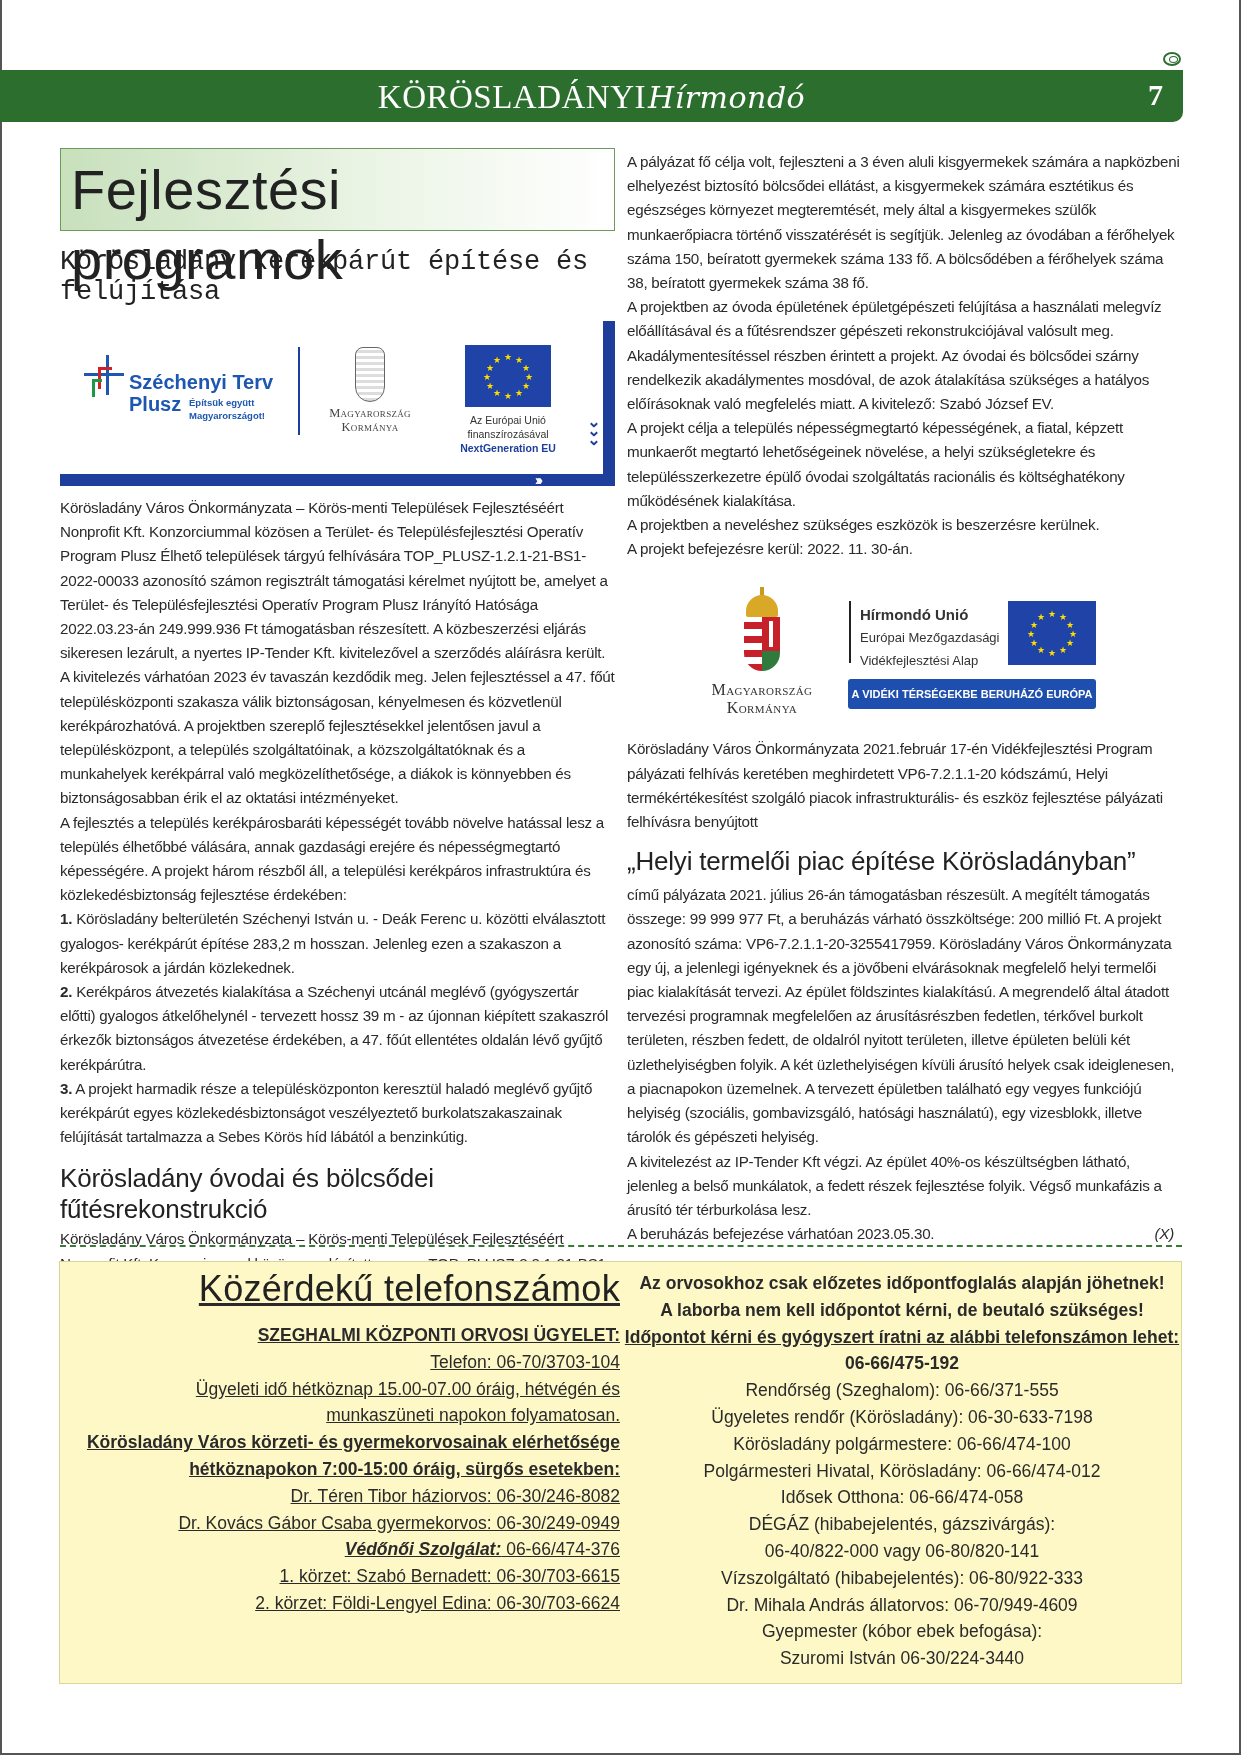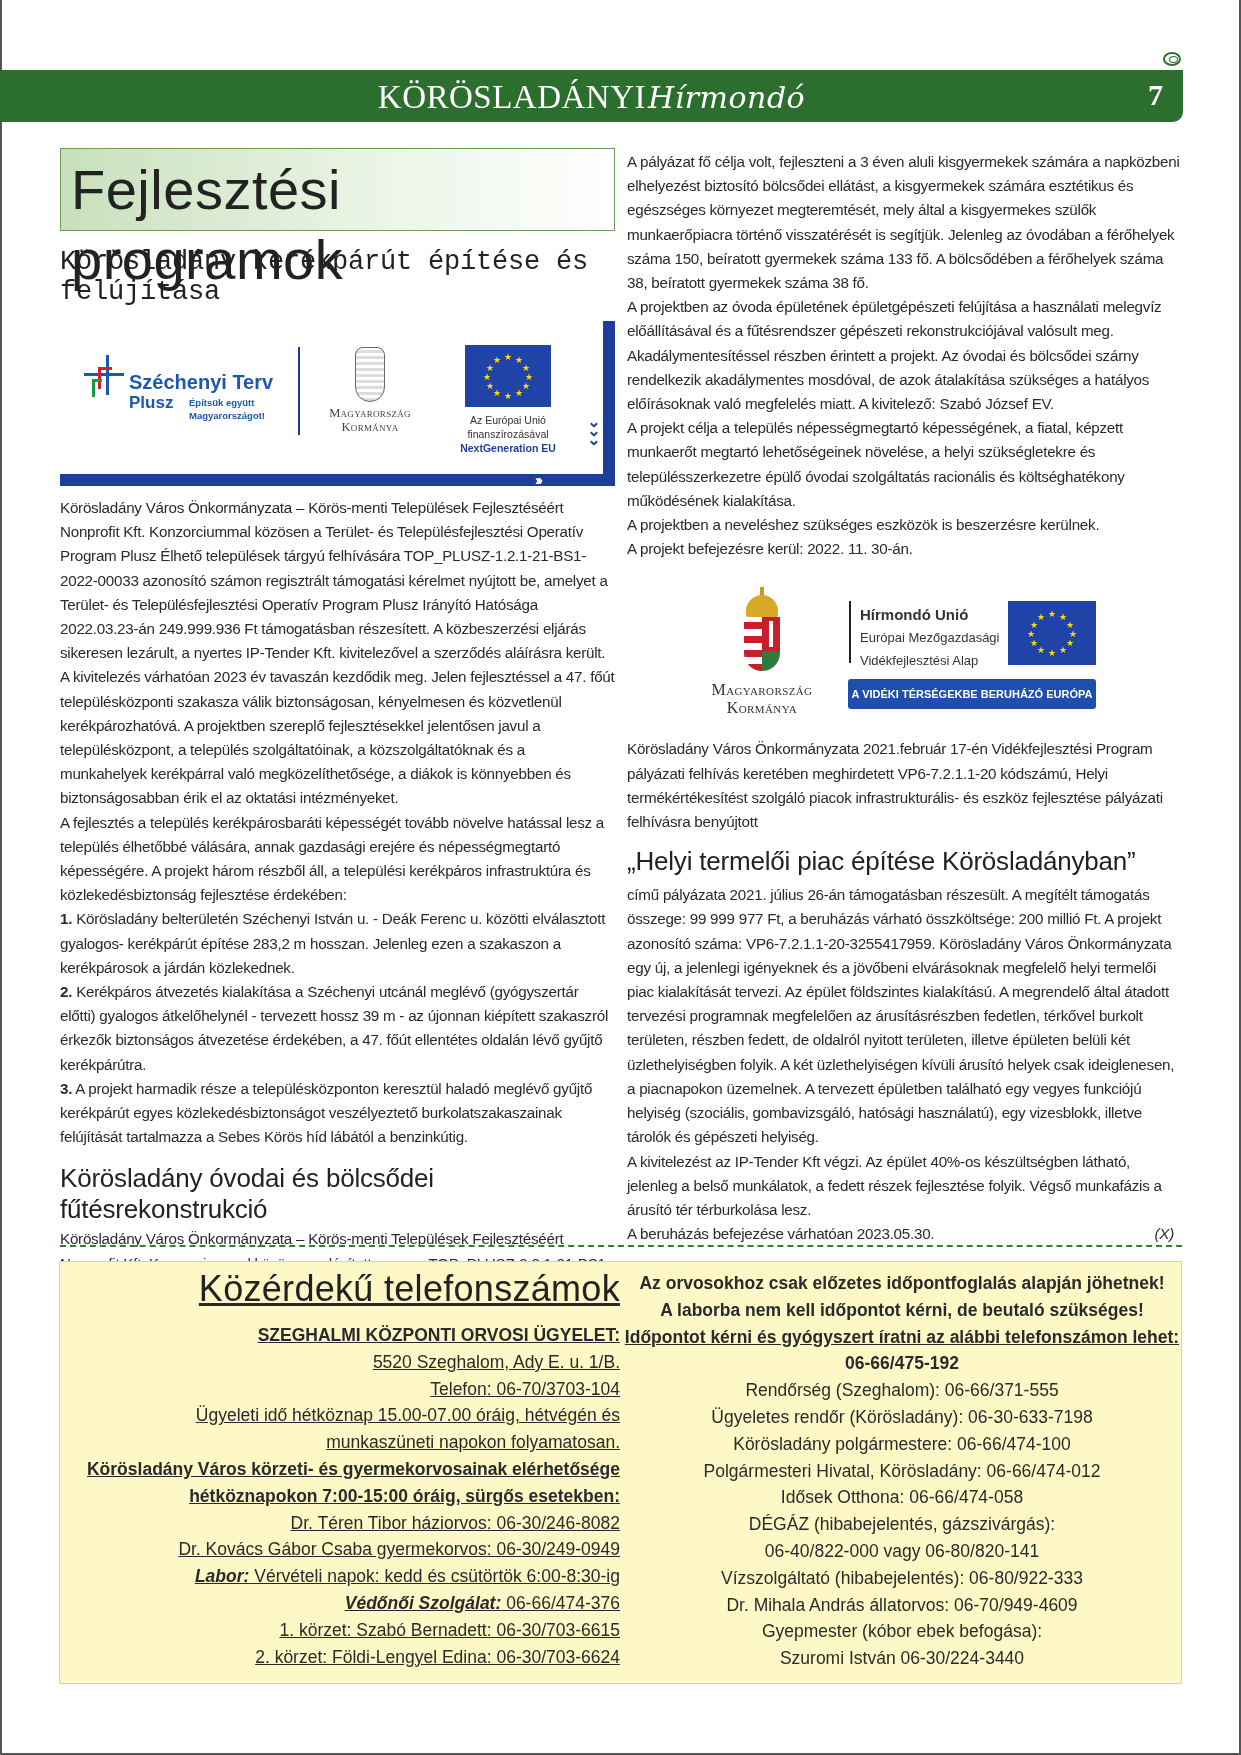--- a/index.html
+++ b/index.html
@@ -30,21 +30,21 @@
   
   .logo-block-1 { position: relative; width: 555px; height: 165px; }
   .lb1-bar-h { position: absolute; left: 0; bottom: 0; width: 546px; height: 12px; background: #1d3e9a; }
   .lb1-bar-v { position: absolute; right: 0; top: 0; width: 12px; height: 165px; background: #1d3e9a; }
   .lb1-chev-h { position: absolute; left: 475px; bottom: 0; color: #fff; font-weight: bold; font-size: 14px; line-height: 12px; letter-spacing: -3px; }
   .lb1-chev-v { position: absolute; right: 14px; top: 96px; color: #1d3e9a; font-weight: bold; font-size: 16px; line-height: 9px; width: 14px; text-align: center; }
   .szt-logo { position: absolute; left: 24px; top: 34px; width: 190px; height: 75px; }
   .szt-cross { position: absolute; left: 0; top: 0; width: 40px; height: 42px; }
   .szt-cross span { position: absolute; display: block; }
   .szt-title { position: absolute; left: 45px; top: 16px; color: #1d57b0; font-weight: bold; font-size: 20px; line-height: 22px; white-space: nowrap; }
-  .szt-plusz { position: absolute; left: 45px; top: 38px; color: #1d57b0; font-weight: bold; font-size: 17px; }
+  .szt-plusz { position: absolute; left: 45px; top: 38px; color: #1d57b0; font-weight: bold; font-size: 20px; }
   .szt-tagline { position: absolute; left: 105px; top: 41px; color: #1d57b0; font-size: 9.5px; line-height: 13px; font-weight: bold; white-space: nowrap; }
   .divider-v { position: absolute; left: 238px; top: 26px; width: 2px; height: 88px; background: #1d3e9a; }
   .gov-logo { position: absolute; left: 255px; top: 26px; width: 110px; text-align: center; }
   .gov-crest-small { width: 30px; height: 55px; margin: 0 auto; border: 1px solid #666; border-radius: 8px 8px 15px 15px; background: repeating-linear-gradient(0deg, #ddd 0 3px, #fff 3px 6px); }
   .gov-name { font-family: "Liberation Serif", serif; font-size: 12.5px; line-height: 14px; color: #444; margin-top: 4px; letter-spacing: 0.3px; }
   .eu-logo-1 { position: absolute; left: 393px; top: 24px; width: 110px; text-align: center; }
   .eu-flag { background: #1f43a6; position: relative; }
   .eu-flag .star { position: absolute; color: #ffdd00; font-size: 9px; line-height: 9px; }
   .eu-flag-1 { width: 86px; height: 62px; margin: 0 auto; }
   .eu-caption { font-size: 10.5px; line-height: 14px; color: #333; margin-top: 6px; }
@@ -234,29 +234,27 @@
     </div>
   </div>
 </div>
 
 <div class="dash-divider"></div>
 
 <div class="phone-box narrow">
   <div class="phone-left">
     <div class="phone-title">Közérdekű telefonszámok</div>
     <div class="ph-line ph-bold">SZEGHALMI KÖZPONTI ORVOSI ÜGYELET:</div>
-    <div class="ph-line">5520 Szeghalom, Ady E. u. 1/B.</div>
     <div class="ph-line">Telefon: 06-70/3703-104</div>
     <div class="ph-line">Ügyeleti idő hétköznap 15.00-07.00 óráig, hétvégén és</div>
     <div class="ph-line">munkaszüneti napokon folyamatosan.</div>
     <div class="ph-line ph-under">Körösladány Város körzeti- és gyermekorvosainak elérhetősége</div>
     <div class="ph-line ph-under">hétköznapokon 7:00-15:00 óráig, sürgős esetekben:</div>
     <div class="ph-line">Dr. Téren Tibor háziorvos: 06-30/246-8082</div>
     <div class="ph-line">Dr. Kovács Gábor Csaba gyermekorvos: 06-30/249-0949</div>
-    <div class="ph-line"><span class="ph-label">Labor:</span><span> Vérvételi napok: kedd és csütörtök 6:00-8:30-ig</span></div>
     <div class="ph-line"><span class="ph-label">Védőnői Szolgálat:</span><span> 06-66/474-376</span></div>
     <div class="ph-line ph-indent">1. körzet: Szabó Bernadett: 06-30/703-6615</div>
     <div class="ph-line ph-indent">2. körzet: Földi-Lengyel Edina: 06-30/703-6624</div>
   </div>
 
   <div class="phone-right">
     <div class="ph-line ph-bold">Az orvosokhoz csak előzetes időpontfoglalás alapján jöhetnek!</div>
     <div class="ph-line ph-bold">A laborba nem kell időpontot kérni, de beutaló szükséges!</div>
     <div class="ph-line ph-under">Időpontot kérni és gyógyszert íratni az alábbi telefonszámon lehet:</div>
     <div class="ph-line ph-bold">06-66/475-192</div>

